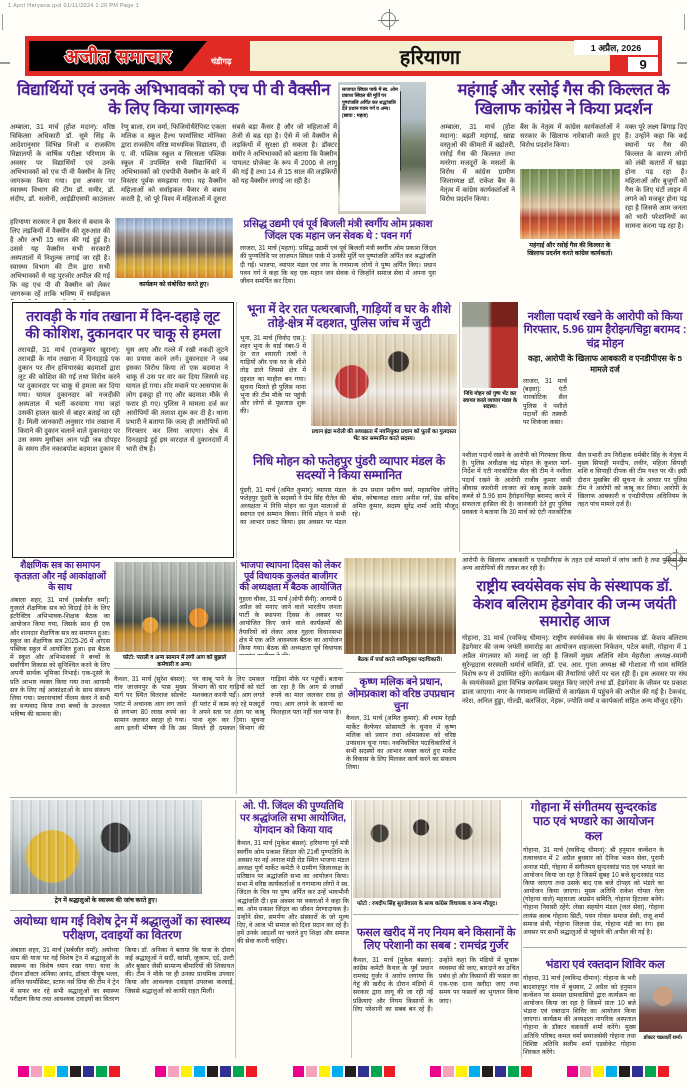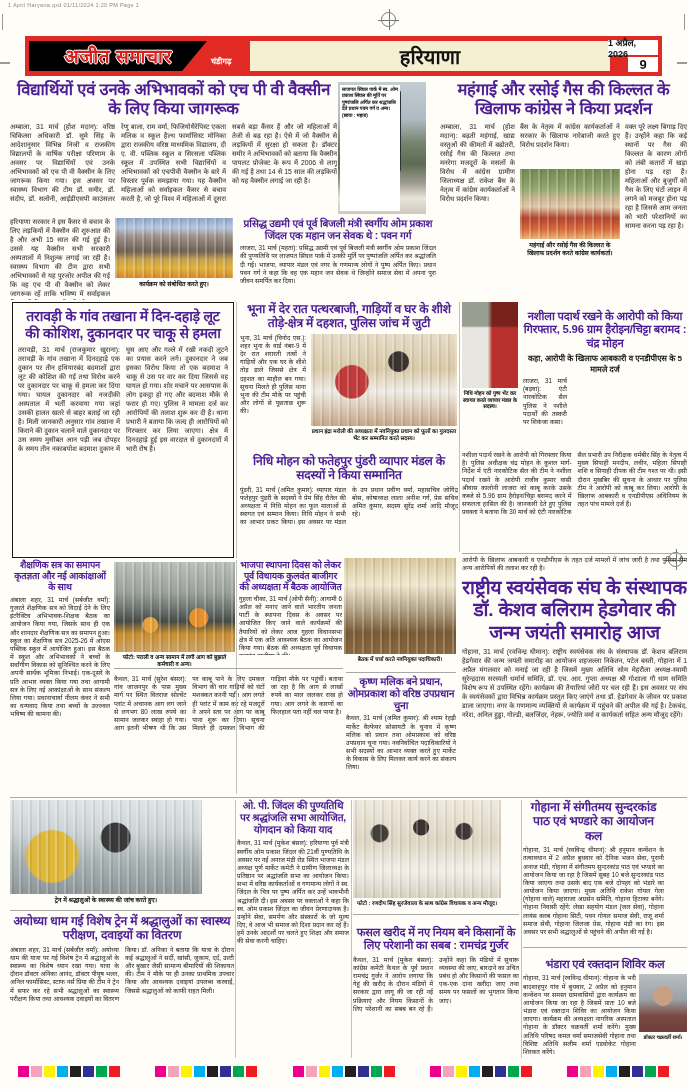--- a/index.html
+++ b/index.html
@@ -15,27 +15,27 @@
   .regmark::after{top:50%;left:-4px;height:1px;width:21px;}
   
   .masthead{left:25px;top:36px;width:637px;height:40px;background:#e02a23;}
   .mh-yellow{position:absolute;left:4px;top:5px;width:178px;height:30px;background:#000000;
     clip-path:polygon(0 0,100% 0,86% 100%,0 100%);display:flex;align-items:center;justify-content:center;}
   .mh-paper{font-size:19px;font-weight:800;color:#d81f1a;letter-spacing:.5px;
     text-shadow:-1px 0 #fff,1px 0 #fff,0 -1px #fff,0 1px #fff;}
   .mh-edition{position:absolute;left:186px;top:19px;font-size:8px;font-weight:700;color:#fff;}
   .mh-center{position:absolute;left:225px;top:5px;width:360px;height:30px;background:#f6f0d2;
     display:flex;align-items:center;justify-content:center;font-size:20px;font-weight:800;color:#111;}
-  .mh-date{position:absolute;right:4px;top:4px;width:50px;height:15px;background:#fff;
+  .mh-date{position:absolute;right:4px;top:4px;width:84px;height:15px;background:#fff;
     display:flex;align-items:center;justify-content:center;font-size:9px;font-weight:800;color:#111;}
   .mh-page{position:absolute;right:4px;top:21px;width:30px;height:15px;background:#fff;
     display:flex;align-items:center;justify-content:center;font-size:13px;font-weight:800;color:#111;}
   
   .hx{font-weight:800;text-align:center;line-height:1.18;color:#4c1d95;letter-spacing:-.2px;}
-  .h16{font-size:16.5px;}.h14{font-size:14px;}.h13{font-size:19px;}.h12{font-size:12.2px;}
+  .h16{font-size:16.5px;}.h14{font-size:14px;}.h13{font-size:15px;}.h12{font-size:12.2px;}
   .h11{font-size:11.3px;margin-top:8px;}.h10{font-size:10.3px;}.h9{font-size:9.3px;}
   .sub{font-size:8px;font-weight:700;text-align:center;margin-top:2px;}
   
   .bd{font-size:6.8px;line-height:1.32;text-align:justify;color:#242424;overflow:hidden;}
   .bd-s{font-size:6.3px;line-height:1.3;text-align:justify;color:#242424;overflow:hidden;}
   .cols2{column-count:2;column-gap:6px;}
   .cols3{column-count:3;column-gap:6px;}
   .cap{font-size:6.2px;font-weight:700;line-height:1.25;text-align:center;margin-top:2px;color:#111;overflow:hidden;}
   .flexrow{display:flex;gap:5px;}
   

